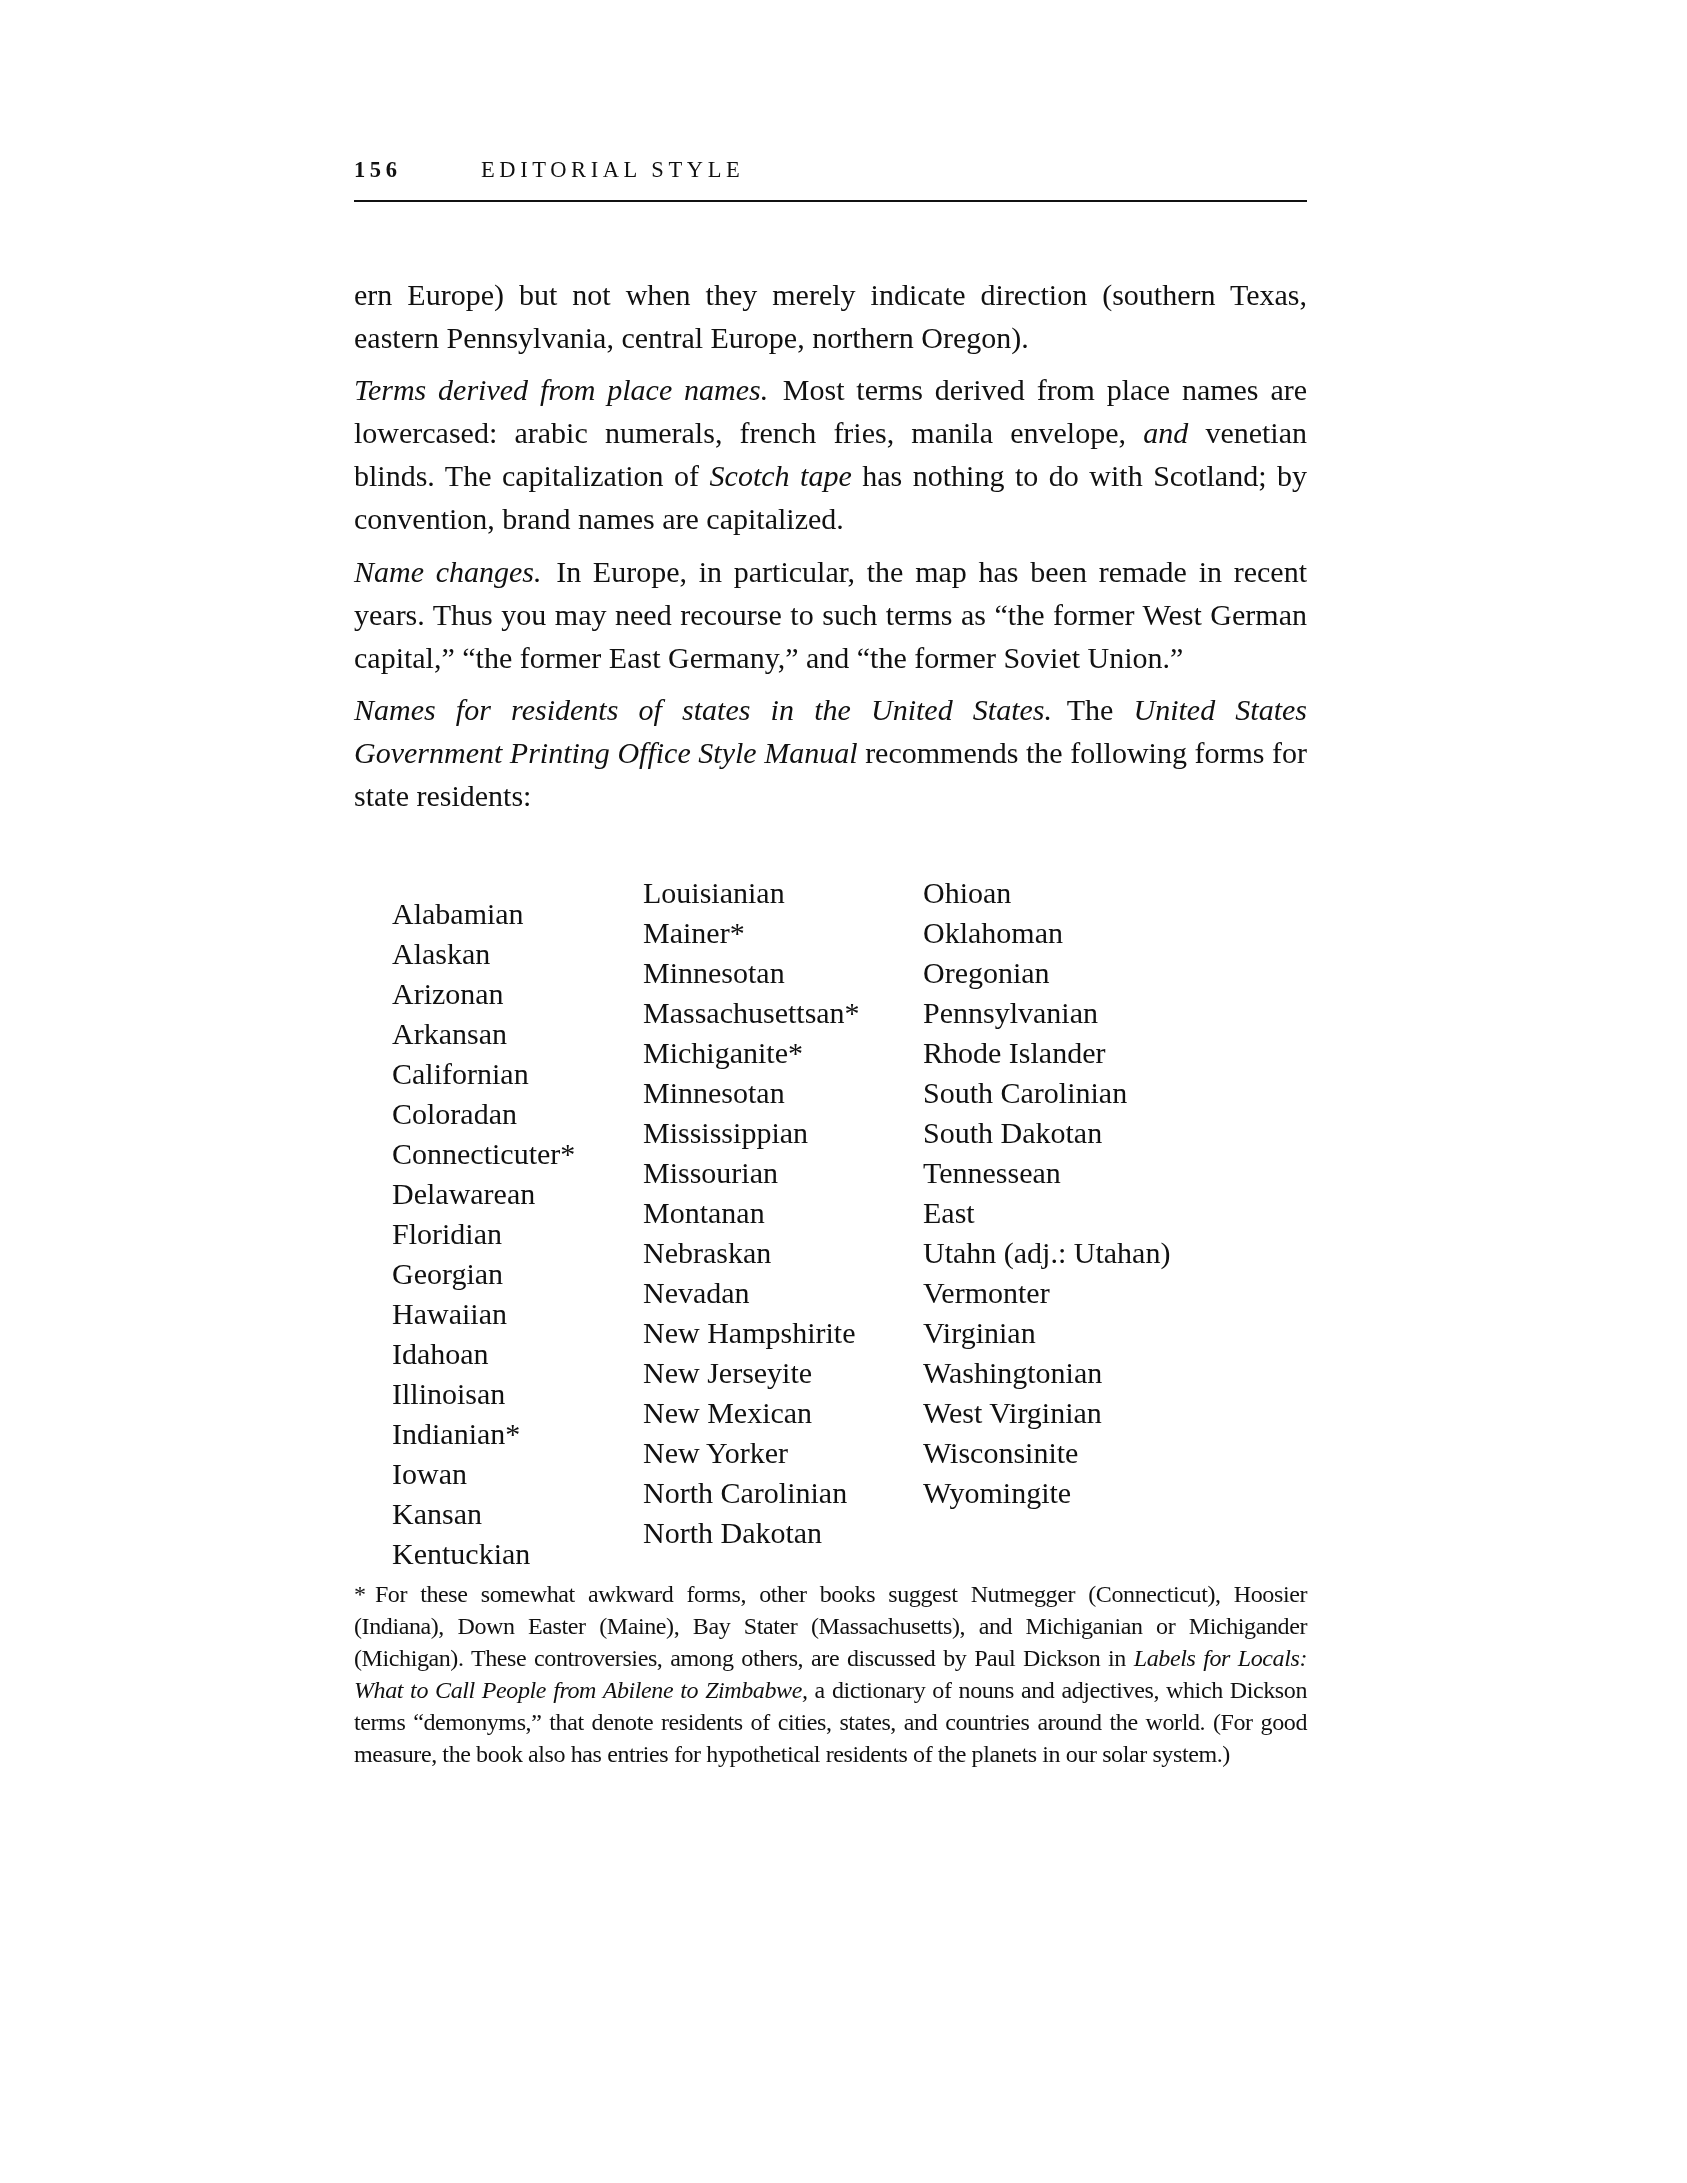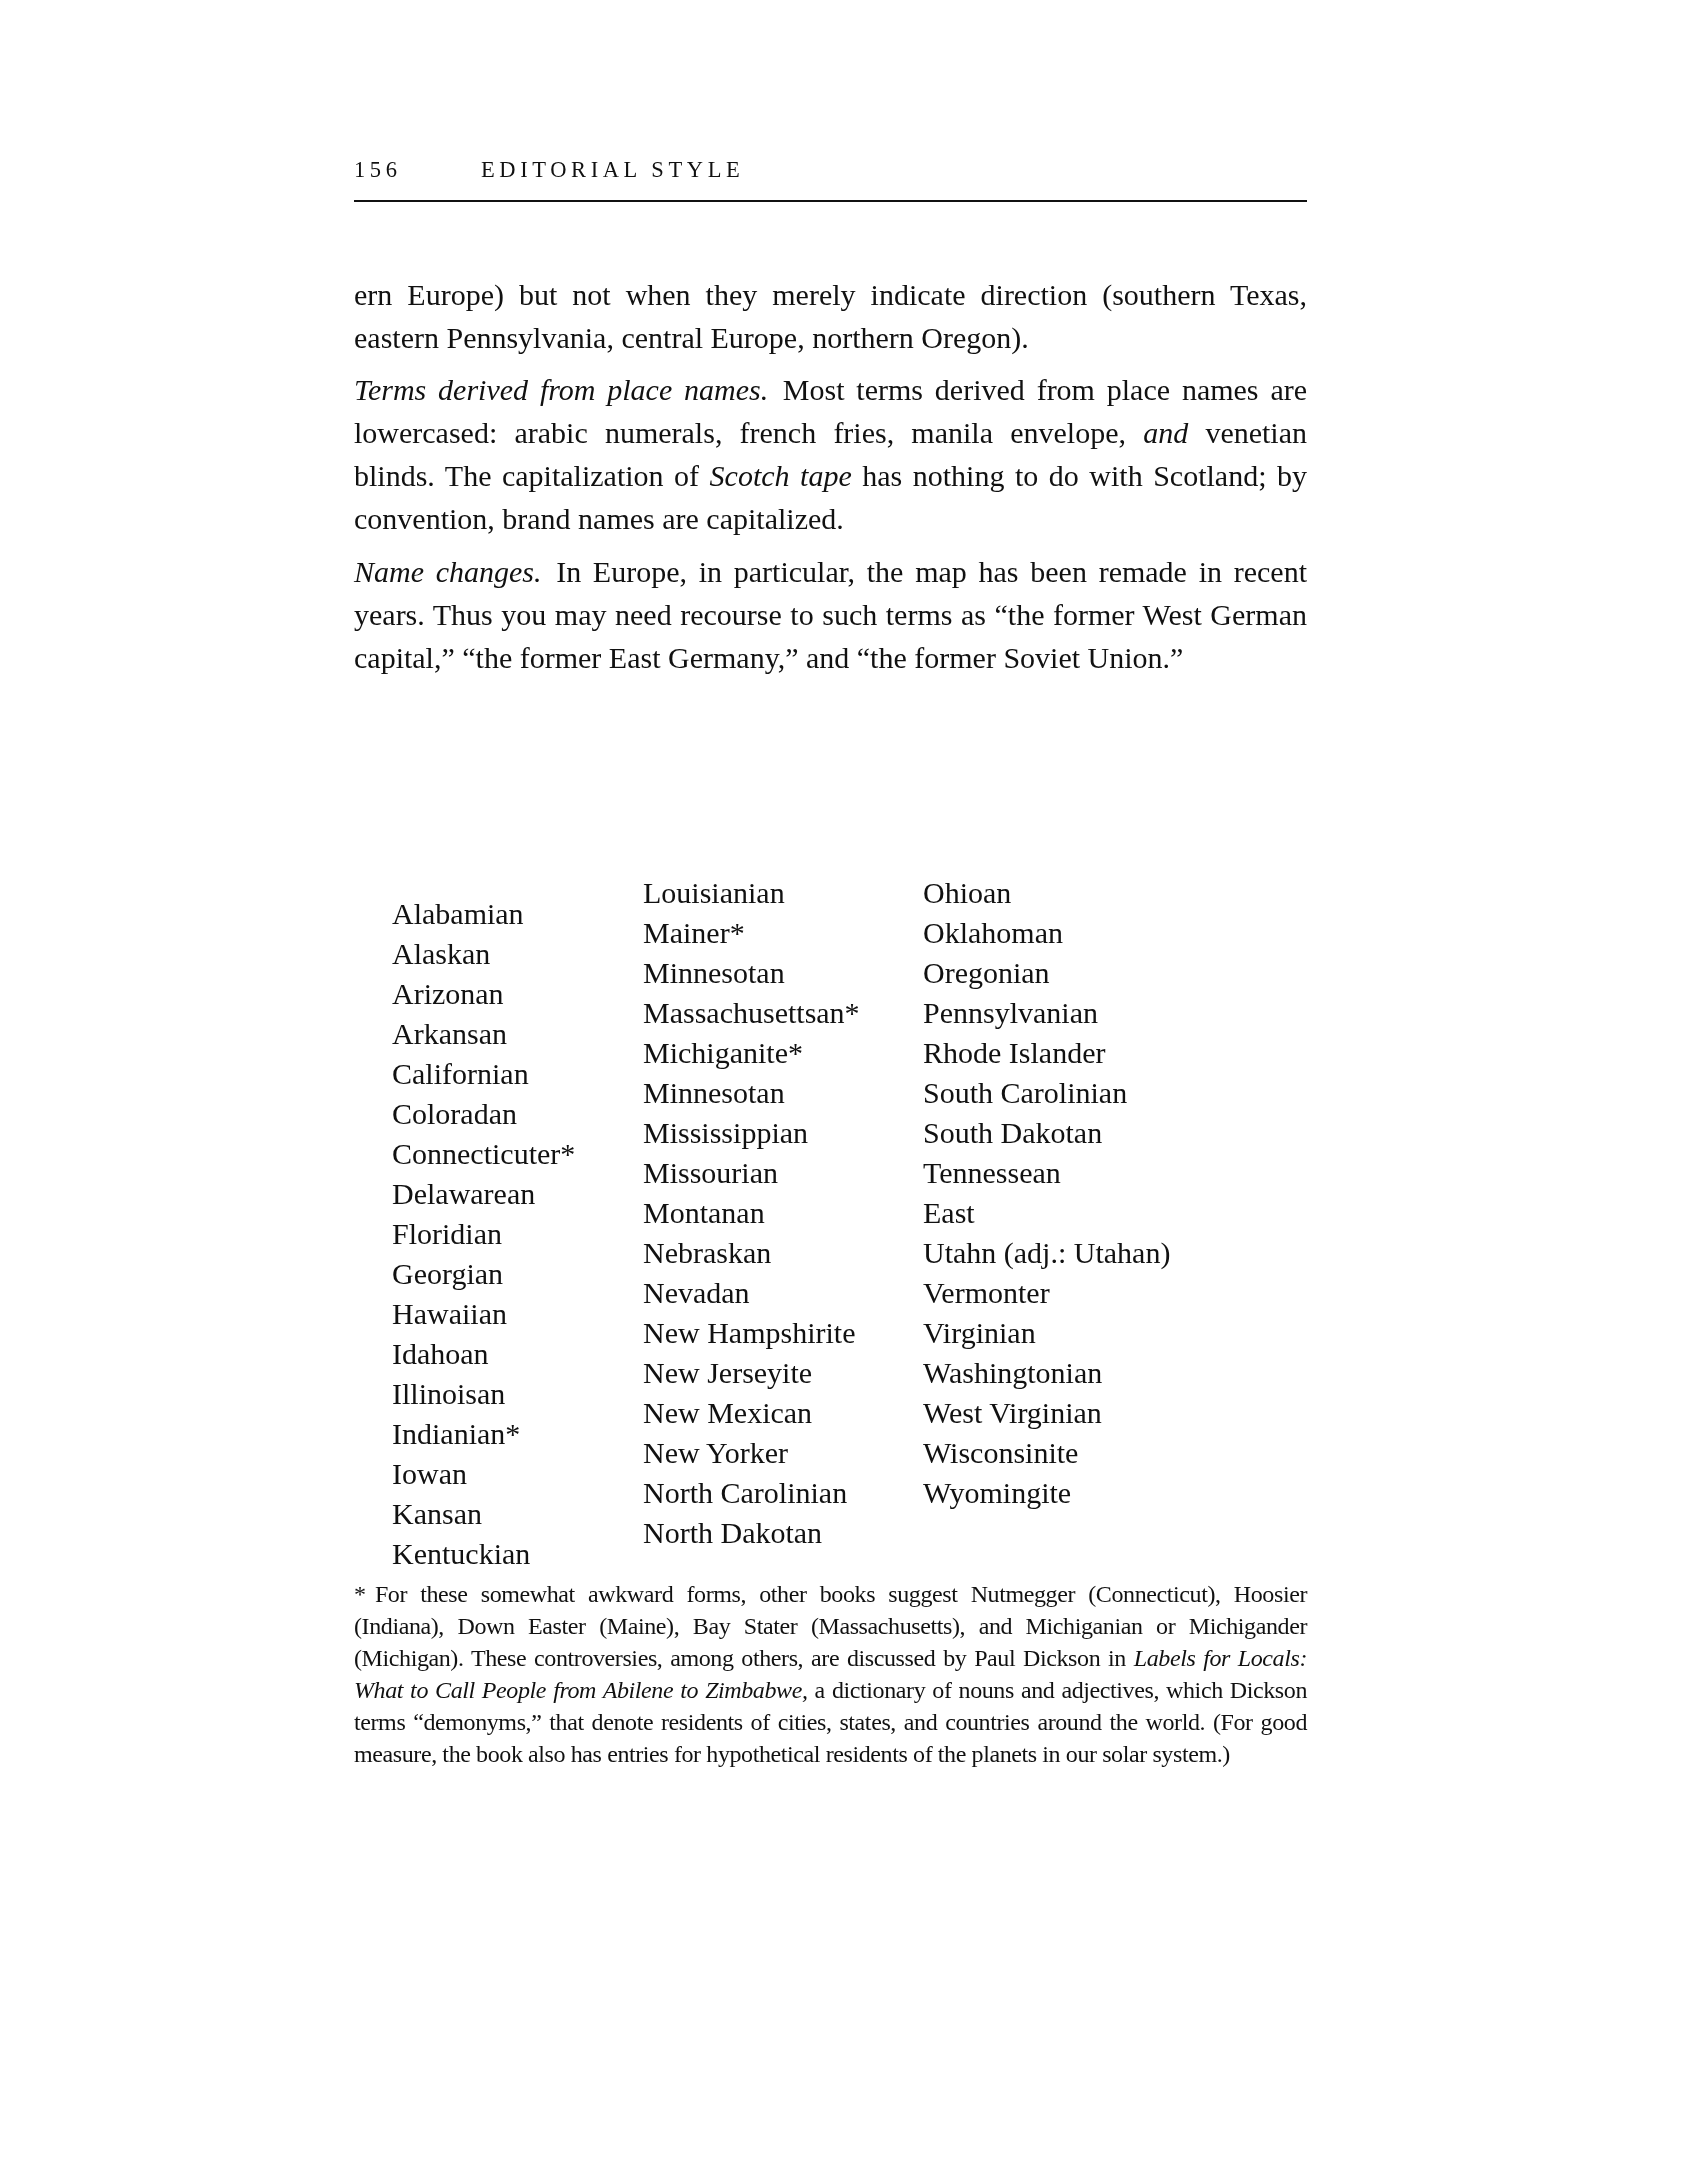--- a/index.html
+++ b/index.html
@@ -1,21 +1,21 @@
 <!DOCTYPE html>
 <html style="font-size:10.6px"><head>
   <meta charset="utf-8">
   <style>
     html, body { margin: 0; padding: 0; background: #ffffff; }
     body { width: 1687px; height: 2183px; position: relative; overflow: hidden;
       font-family: "Liberation Serif", "DejaVu Serif", serif; color: #111; }
     .page { position: absolute; left: 354px; top: 0; width: 953px; }
     .running-head { position: absolute; top: 157px; left: 0; width: 953px; height: 26.5px;
       font-size: 22.5px; letter-spacing: 4.6px; }
-    .page-number { position: absolute; left: 0; top: 0; }
+    .page-number { position: absolute; left: 0; top: 0; font-weight: bold; }
     .running-title { position: absolute; left: 127px; top: 0; }
     .head-rule { position: absolute; top: 200px; left: 0; width: 953px; height: 2px; background: #111; }
     .body-text { position: absolute; top: 273px; left: 0; width: 953px; font-size: 30px; line-height: 43px; }
     .para { margin: 0 0 9.3px 0; text-align: justify; text-align-last: left; }
     .para i, .para em { font-style: italic; margin-top: 34px; }
     .runin-head { font-style: italic; margin-right: 14.6px; }
     .list { position: absolute; top: 873px; left: 0; width: 953px; font-size: 30px; line-height: 40px; }
     .col { position: absolute; top: 0; }
     .col-1 { left: 38px; margin-top: 21px; }
     .col-2 { left: 289px; }
@@ -39,20 +39,23 @@
 
   <div class="body-text">
     <p class="para">
       <span>ern Europe) but not when they merely indicate direction (southern Texas, eastern Pennsylvania, central Europe, northern Oregon).</span>
     </p>
     <p class="para">
       <span class="runin-head">Terms derived from place names.</span><span>Most terms derived from place names are lowercased: arabic numerals, french fries, manila envelope, </span><i>and</i><span> venetian blinds. The capitalization of </span><i>Scotch tape</i><span> has nothing to do with Scotland; by convention, brand names are capitalized.</span>
     </p>
     <p class="para">
       <span class="runin-head">Name changes.</span><span>In Europe, in particular, the map has been remade in recent years. Thus you may need recourse to such terms as “the former West German capital,” “the former East Germany,” and “the former Soviet Union.”</span>
+    </p>
+    <p class="para">
+      <span class="runin-head">Names for residents of states in the United States.</span><span>The </span><i>United States Government Printing Office Style Manual</i><span> recommends the following forms for state residents:</span>
     </p>
   </div>
 
   <div class="list">
     <div class="col col-1">
       <div>Alabamian</div>
       <div>Alaskan</div>
       <div>Arizonan</div>
       <div>Arkansan</div>
       <div>Californian</div>

